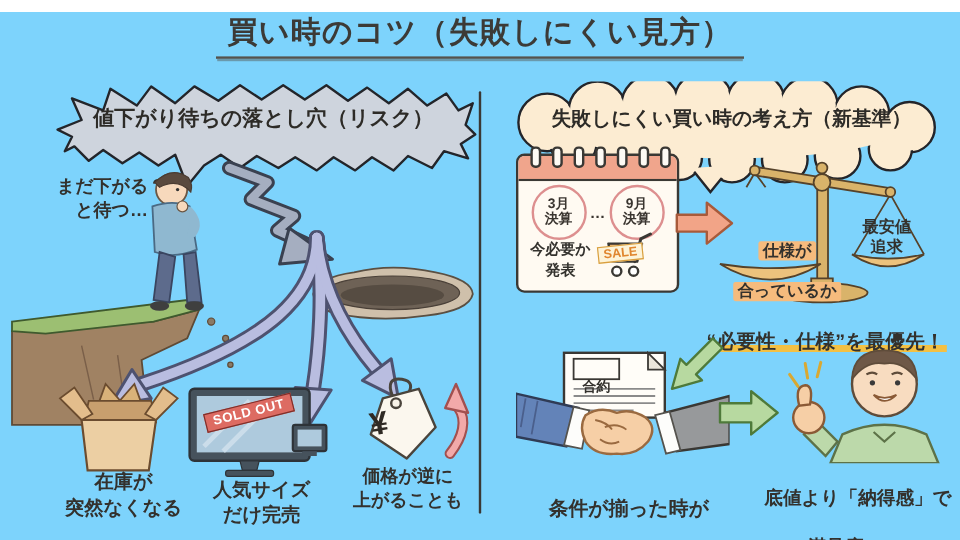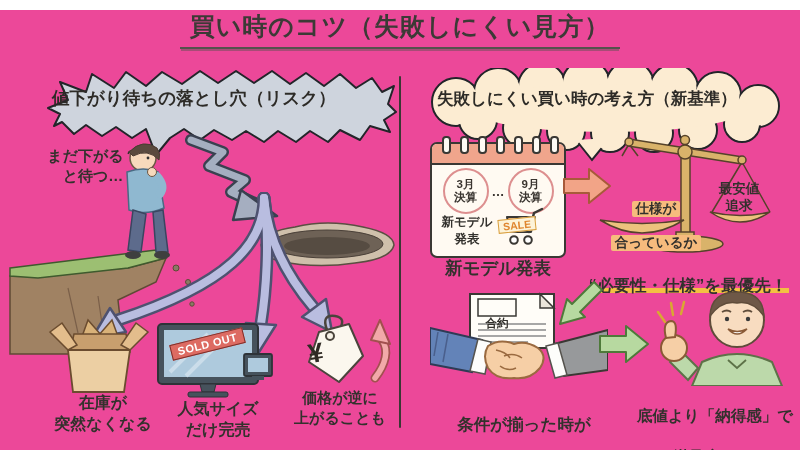--- a/index.html
+++ b/index.html
@@ -1,30 +1,30 @@
 <!DOCTYPE html>
 <html><head>
 <meta charset="utf-8">
 <style>
   html,body{margin:0;padding:0;}
-  #canvas{position:relative;width:800px;height:450px;background:#ec4899;overflow:hidden;
+  #canvas{position:relative;width:800px;height:450px;background:#7dd3fc;overflow:hidden;
           font-family:"Liberation Sans","DejaVu Sans",sans-serif;}
   .abs{position:absolute;}
   .t{font-weight:700;color:#33312d;white-space:pre-line;text-align:center;line-height:1.32;}
   .top-strip{left:0;top:0;width:800px;height:10px;background:#ffffff;}
   .title-wrap{left:0;top:10px;width:800px;text-align:center;}
   .title{display:inline-block;font-size:25px;font-weight:700;color:#3c3a36;letter-spacing:1px;
          padding:0 10px 4px 10px;border-bottom:2.5px solid #55524c;box-shadow:0 3px 0 -1px rgba(85,82,76,.45);}
   .divider{left:399px;top:76px;width:2px;height:352px;background:#3a3834;border-radius:2px;}
-  .bubble-text{font-weight:700;color:#2d2b27;text-align:left;}
+  .bubble-text{font-weight:700;color:#2d2b27;text-align:center;}
   .ul{background:linear-gradient(transparent 64%,#f3c043 64%,#f3c043 96%,transparent 96%);padding:0 2px;}
   .hl-or{display:inline-block;background:#f6bb7d;padding:0 4px;border-radius:2px;margin-top:1px;}
   .banner{background:#dd6b62;border:1.5px solid #7e2f2a;color:#fff;font-weight:700;font-size:11px;
           padding:1px 6px;transform:rotate(-14deg);letter-spacing:.5px;}
-  .calendar{left:430px;top:142px;width:132px;height:112px;background:#fffaf2;border:2px solid #3a3834;border-radius:7px;}
+  .calendar{left:430px;top:128px;width:132px;height:112px;background:#fffaf2;border:2px solid #3a3834;border-radius:7px;}
   .cal-head{position:absolute;left:0;top:0;width:100%;height:19px;background:#f0a58c;border-bottom:2px solid #3a3834;border-radius:5px 5px 0 0;}
   .ring{position:absolute;top:-8px;width:5px;height:14px;border:2px solid #3a3834;border-radius:4px;background:#fdfaf4;}
   .cal-row1{position:absolute;left:0;top:24px;width:100%;display:flex;align-items:center;justify-content:center;gap:3px;}
   .cal-circle{width:42px;height:42px;border:2.5px solid #dd8f8f;border-radius:50%;display:flex;align-items:center;justify-content:center;
               font-size:11.5px;font-weight:700;color:#3a3530;white-space:pre-line;text-align:center;line-height:1.12;}
   .cal-dots{font-weight:700;color:#3a3530;font-size:13px;}
   .cal-note{position:absolute;left:4px;top:70px;width:62px;font-size:12.5px;}
   .sale{position:absolute;left:66px;top:74px;background:#fdf3d8;border:1.5px solid #d99f3f;color:#e0862f;
         font-weight:700;font-size:10.5px;padding:0 4px;transform:rotate(-6deg);}
   svg{display:block;}
@@ -190,31 +190,30 @@
     <div class="ring" style="left:82px;"></div>
     <div class="ring" style="left:100px;"></div>
     <div class="ring" style="left:118px;"></div>
     <div class="cal-row1">
       <div class="cal-circle">3月
 決算</div>
       <span class="cal-dots">…</span>
       <div class="cal-circle">9月
 決算</div>
     </div>
-    <div class="cal-note t">新モデル
+    <div class="cal-note t">今必要か
 発表</div>
     <svg style="position:absolute;left:68px;top:62px;" width="48" height="44" viewBox="0 0 48 44">
       <path d="M42,3 L34,7 L29,26" fill="none" stroke="#3a3834" stroke-width="2.5" stroke-linecap="round"></path>
       <polygon points="7,11 35,11 31,26 10,26" fill="#eda45c" stroke="#3a3834" stroke-width="2" stroke-linejoin="round"></polygon>
       <circle cx="14" cy="34" r="3.8" fill="#fff" stroke="#3a3834" stroke-width="2"></circle>
       <circle cx="28" cy="34" r="3.8" fill="#fff" stroke="#3a3834" stroke-width="2"></circle>
     </svg>
     <div class="sale">SALE</div>
   </div>
-  <div class="abs t" style="left:428px;top:257px;width:140px;font-size:17.5px;">新モデル発表</div>
 
   <svg class="abs" style="left:562px;top:166px;" width="50" height="40" viewBox="0 0 50 40">
     <polygon points="2,13 27,13 27,3 48,20 27,37 27,27 2,27" fill="#f2a487" stroke="#a85a3a" stroke-width="2" stroke-linejoin="round"></polygon>
   </svg>
 
   <svg class="abs" style="left:598px;top:134px;" width="198" height="122" viewBox="0 0 198 122">
     <path d="M31,10 L24,22 M31,10 L40,22" stroke="#55422a" stroke-width="1.5"></path>
     <path d="M144,28 L114,78 M144,28 L172,78" stroke="#55422a" stroke-width="1.5"></path>
     <rect x="83" y="17" width="9" height="86" fill="#d9b36a" stroke="#55422a" stroke-width="1.5"></rect>
     <ellipse cx="87" cy="110" rx="38" ry="8" fill="#d9b36a" stroke="#55422a" stroke-width="1.5"></ellipse>

